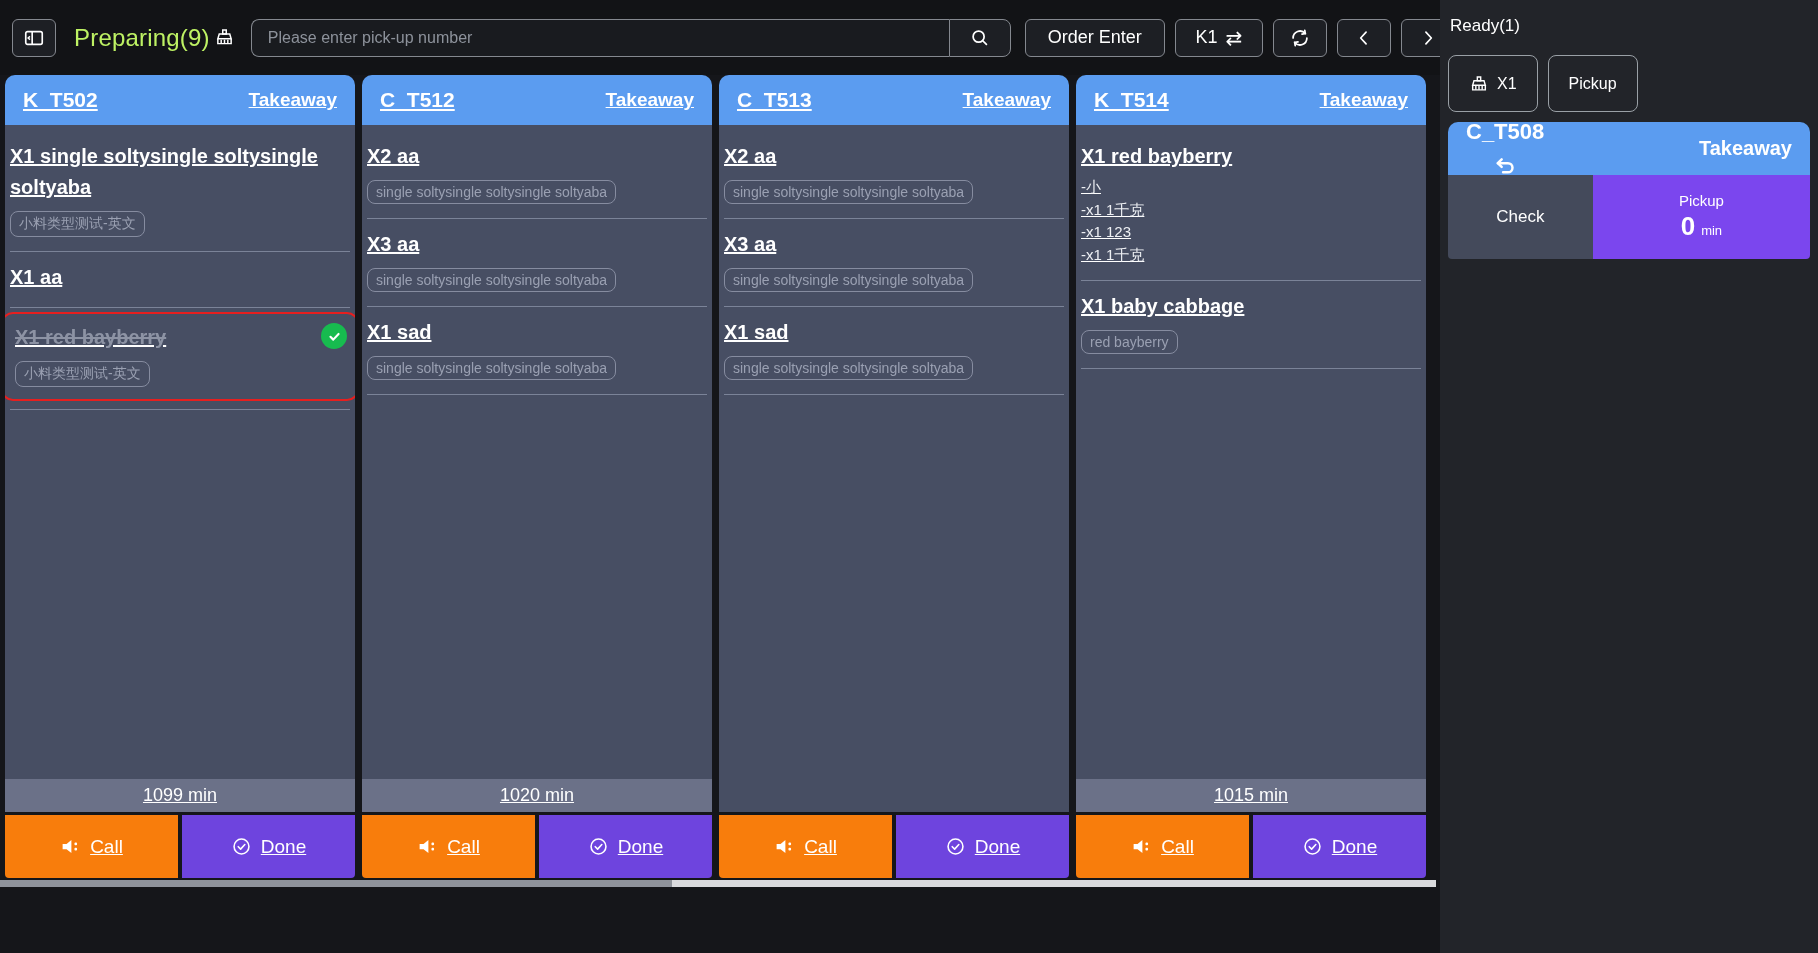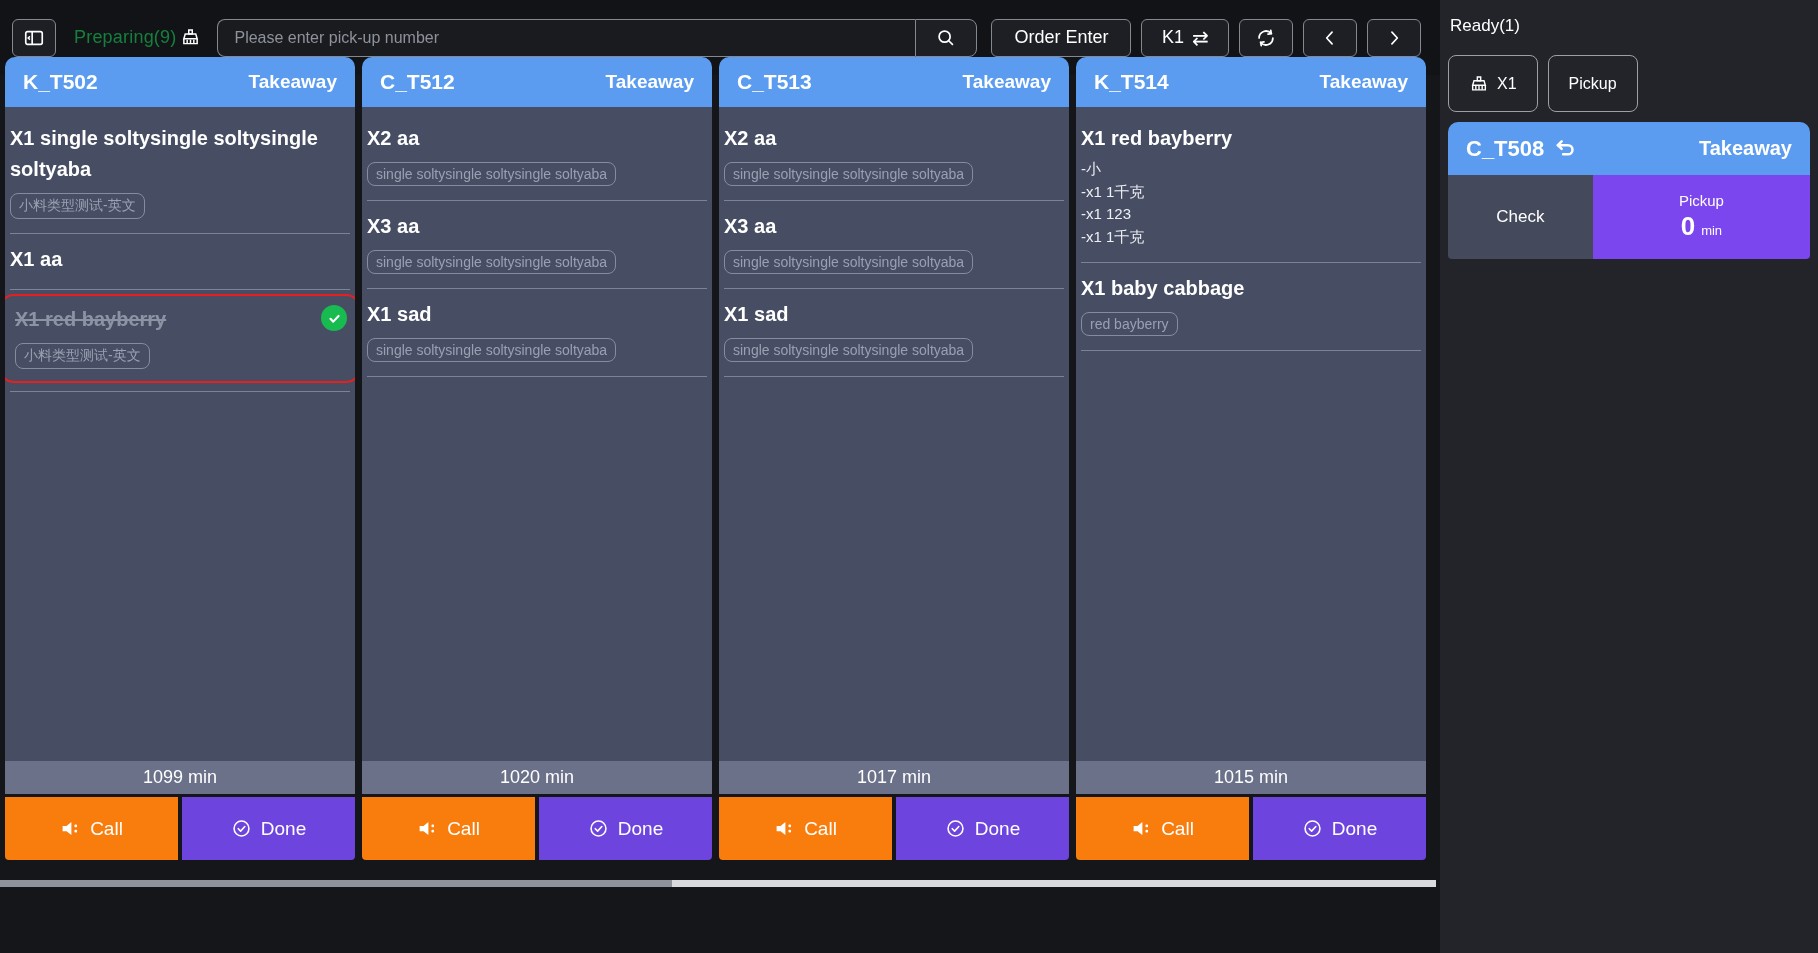--- a/index.html
+++ b/index.html
@@ -16,38 +16,38 @@
     position:absolute; left:0; top:0; width:1440px; height:75px;
     display:flex; align-items:center; padding-left:12px; background:#121316;
   }
   .tb-btn {
     height:38px; background:#1d1f24; border:1px solid #84888f; border-radius:6px;
     color:#fff; display:flex; align-items:center; justify-content:center;
     font-size:17px; cursor:pointer; flex:0 0 auto;
   }
   .toggle-btn { width:44px; }
   .preparing-wrap { display:flex; align-items:center; margin:0 8px 0 18px; }
-  .preparing-label { font-size:18px; color:#15803d; letter-spacing:.2px; }
+  .preparing-label { font-size:24px; color:#bef264; letter-spacing:.2px; }
   .search-group { display:flex; margin-left:8px; }
   .search-input {
     width:698px; height:38px; background:#191b1f; border:1px solid #84888f;
     border-right:none; border-radius:8px 0 0 8px; color:#e8eaee; font-size:16px;
     padding:0 16px; outline:none; font-family:inherit;
   }
   .search-input::placeholder { color:#8d929b; }
   .search-btn { width:62px; border-radius:0 8px 8px 0; }
   .order-enter-btn { width:140px; margin-left:14px; font-size:18px;text-align:center; }
   .station-btn { width:88px; margin-left:10px; gap:8px; font-size:18px; }
   .swap-glyph { font-size:20px; line-height:1; }
   .icon-btn { width:54px; margin-left:10px; }
 
   
   .main {
-    position:absolute; left:5px; top:57px; height:803px;
-    display:flex; gap:7px;
+    position:absolute; left:5px; top:75px; height:803px;
+    display:flex; gap:7px;text-decoration:underline;
   }
   .order-card { width:350px; display:flex; flex-direction:column; }
   .card-header {
     height:50px; background:#5b9cf0; border-radius:10px 10px 0 0;
     display:flex; align-items:center; justify-content:space-between;
     padding:0 18px; flex:0 0 auto;
   }
   .ticket-no { font-size:21px; font-weight:bold; }
   .order-type { font-size:19px; font-weight:bold; }
   .card-body {
@@ -108,21 +108,21 @@
     height:57px; background:transparent; border:1px solid #9aa0a6; border-radius:8px;
     color:#fff; font-size:16px; display:flex; align-items:center; justify-content:center;
     gap:8px; cursor:pointer; padding:0 20px;
   }
   .ready-card { margin-top:10px; }
   .ready-header {
     height:53px; background:#5b9cf0; border-radius:10px 10px 0 0;
     display:flex; align-items:center; justify-content:space-between; padding:0 18px;
     cursor:pointer;
   }
-  .ready-ticket { display:flex; align-items:center; gap:10px; font-size:22px; font-weight:bold; }
+  .ready-ticket { display:flex; align-items:center; gap:10px; font-size:22px; font-weight:bold;flex-direction:column; }
   .ready-type { font-size:20px; font-weight:bold; }
   .ready-body { display:flex; height:84px; }
   .check-btn {
     flex:2; background:#444a5b; color:#fff; font-size:17px; border:none;
     display:flex; align-items:center; justify-content:center; cursor:pointer;
     border-radius:0 0 0 4px;
   }
   .pickup-btn {
     flex:3; background:#7b46ee; color:#fff; border:none; cursor:pointer;
     display:flex; flex-direction:column; align-items:center; justify-content:center;
@@ -348,23 +348,20 @@
   <div class="divider"></div>
 
   <div class="order-item">
     <div class="item-title">X1 sad</div>
 
     <div class="item-tags"><span class="tag">single soltysingle soltysingle soltyaba</span></div>
 
   </div>
   <div class="divider"></div>
 </div>
-    <div class="card-min">
-      <span>1017 min</span>
-    </div>
     <div class="card-actions">
       <button class="action-btn call-btn">
         <span>
           <svg width="21" height="21" viewBox="0 0 24 24" fill="#fff">
             <path d="M3 9 v6 h4.5 l5.5 4.5 V4.5 L7.5 9 Z"></path>
             <rect x="16.5" y="7.5" width="3" height="3" rx="1.1"></rect>
             <rect x="16.5" y="13.5" width="3" height="3" rx="1.1"></rect>
           </svg>
         </span>
         <span>Call</span>

